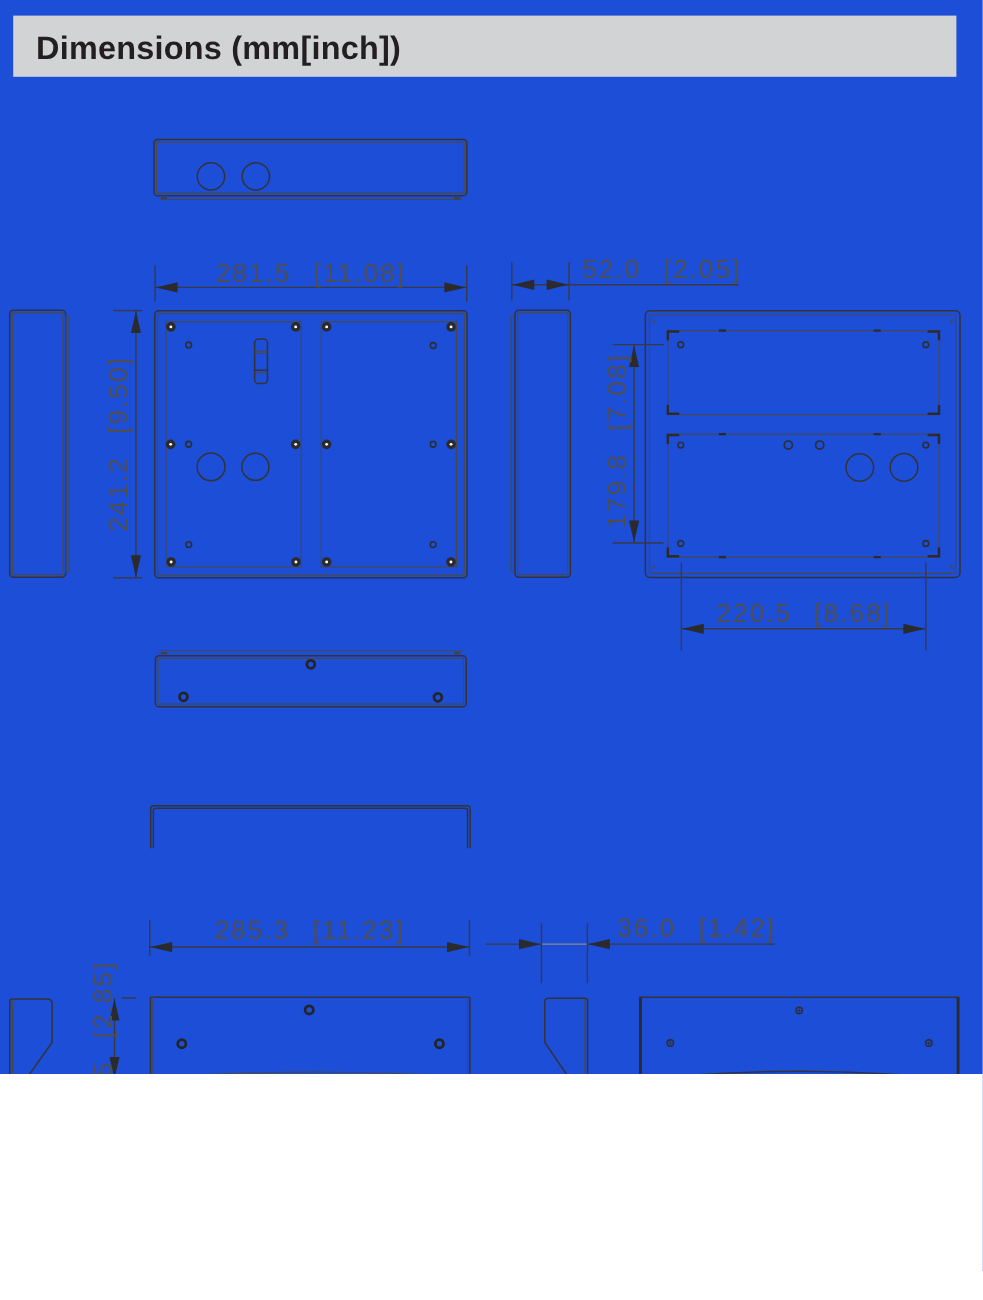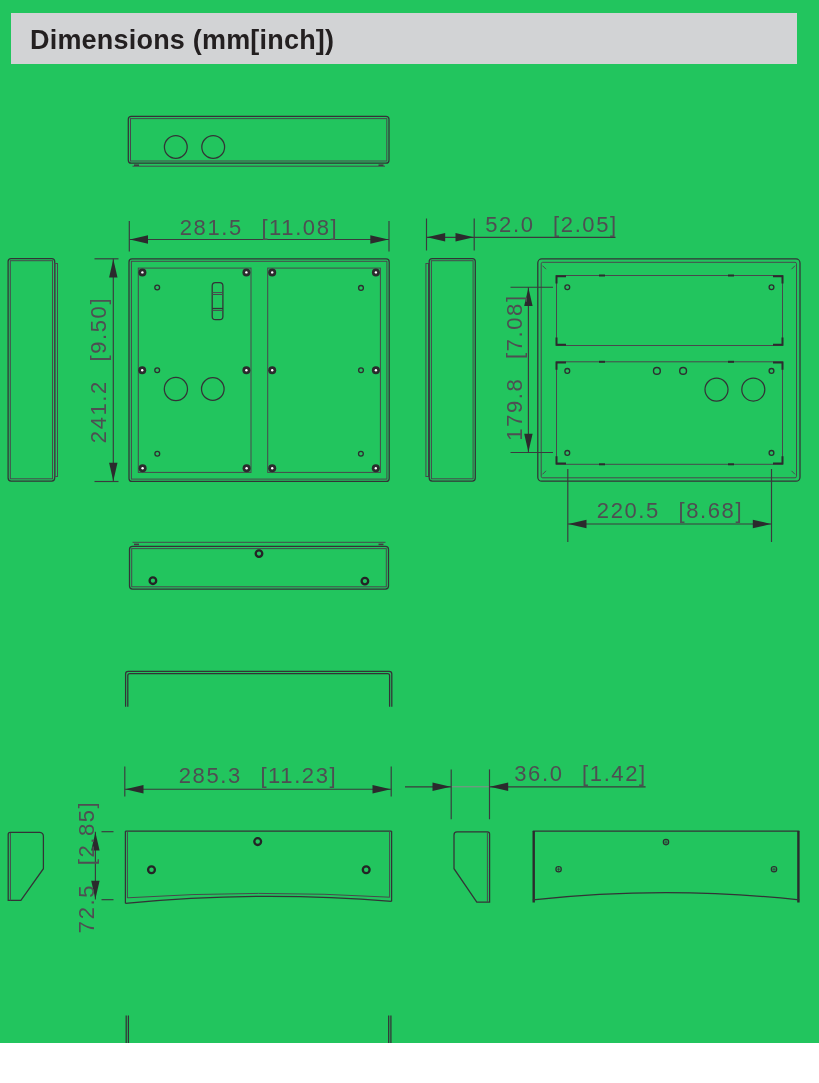--- a/index.html
+++ b/index.html
@@ -1,16 +1,16 @@
 <!DOCTYPE html>
 <html><head>
 <meta charset="utf-8">
 <style>
   html,body{margin:0;padding:0;background:#ffffff;}
-  .page{position:relative;width:819px;height:1043px;background:#22c55e;overflow:hidden;}
+  .page{position:relative;width:819px;height:895px;background:#1d4ed8;overflow:hidden;}
   svg text{font-family:"Liberation Sans",sans-serif;}
 </style>
 </head>
 <body>
 <div class="page">
 <svg width="819" height="1083" viewBox="0 0 819 1083">
 <defs>
 </defs>
 <style>
   .ln{fill:none;stroke:#333336;stroke-width:1.25;}

